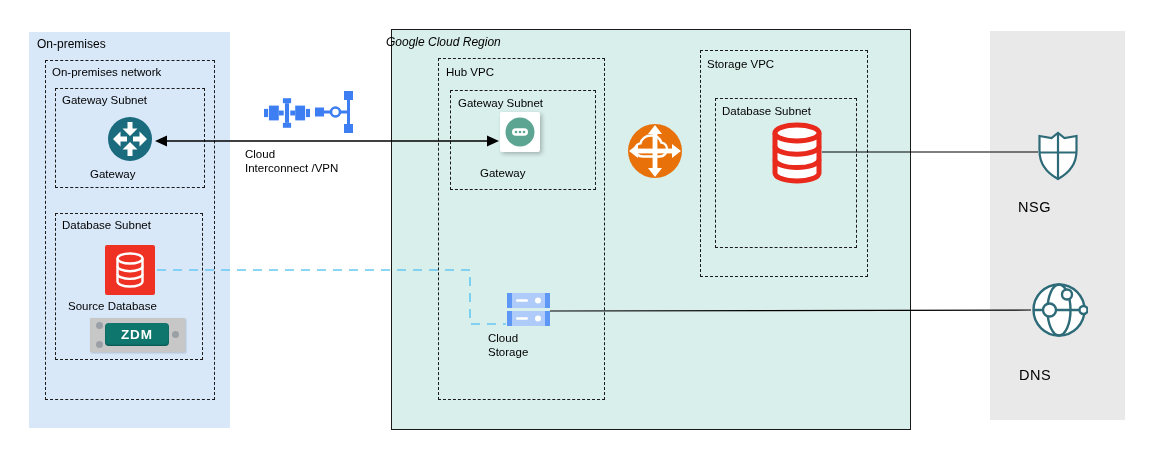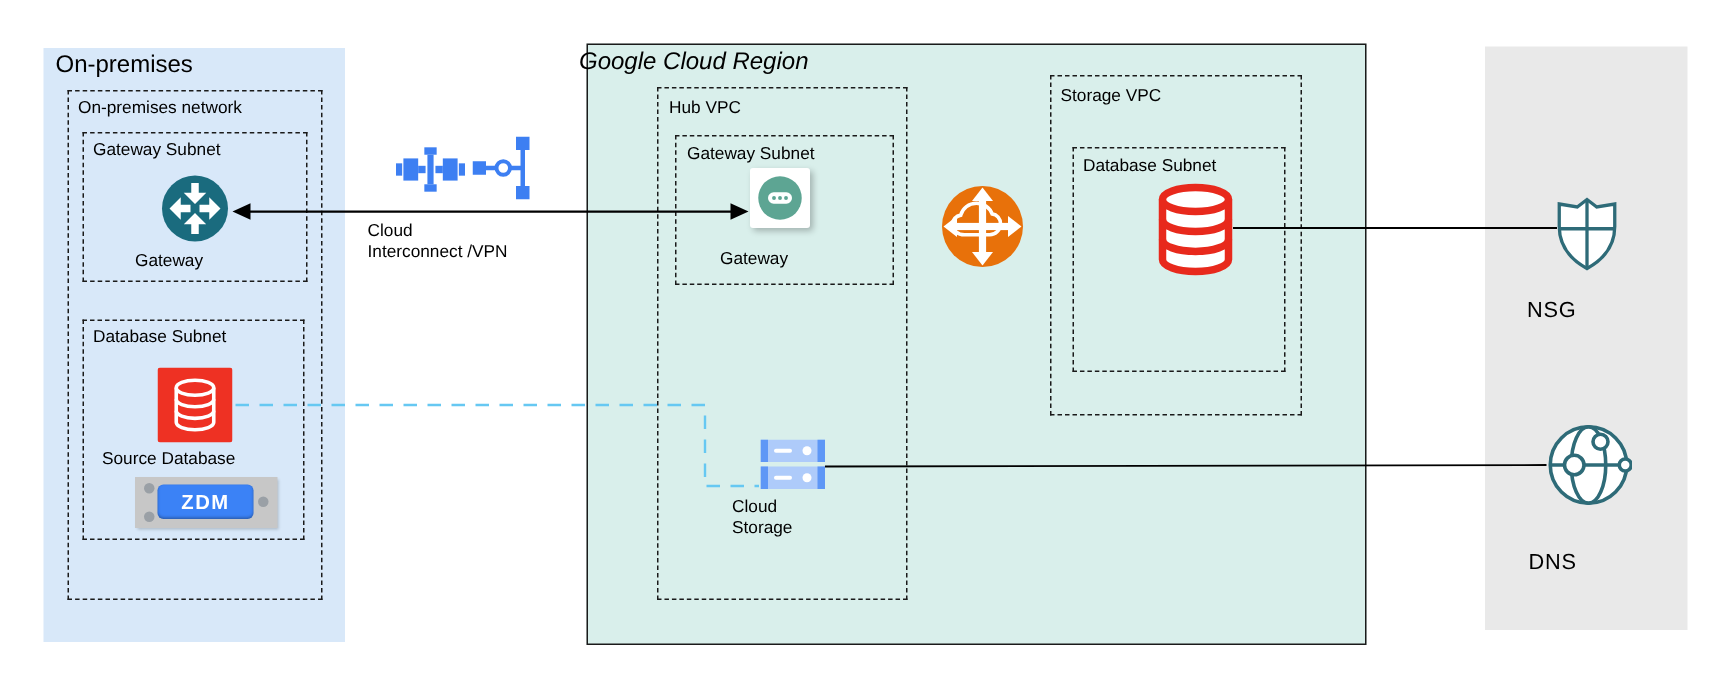--- a/index.html
+++ b/index.html
@@ -4,33 +4,33 @@
 <style>
   html,body{margin:0;padding:0;background:#fff;}
   #canvas{position:relative;width:1150px;height:461px;background:#ffffff;
           font-family:"Liberation Sans", sans-serif;color:#000;overflow:hidden;}
   .box{position:absolute;box-sizing:border-box;}
   .fill-onprem{background:#d8e8f9;}
   .fill-region{background:#d9efeb;border:1.5px solid #1a1a1a;}
   .fill-ext{background:#e9e9e9;}
   .dashed{border:1px dashed #1a1a1a;background:transparent;}
   .lbl{position:absolute;font-size:11.5px;line-height:14px;white-space:nowrap;}
-  .lbl.title{font-size:16px;}
+  .lbl.title{font-size:12px;}
   .lbl.italic{font-style:italic;}
   .lbl.center{text-align:left;white-space:normal;}
   .lbl.big{font-size:14.5px;letter-spacing:.5px;}
   svg{display:block;}
   #connectors{position:absolute;left:0;top:0;z-index:5;pointer-events:none;}
   .icon{position:absolute;z-index:6;}
   .txt{position:absolute;z-index:7;}
   .card{position:absolute;z-index:6;background:#fff;border-radius:2px;
         box-shadow:2px 2px 4px rgba(0,0,0,.25);display:flex;align-items:center;justify-content:center;}
   .zdm{position:absolute;z-index:6;background:#c7c7c7;box-shadow:1px 1px 2px rgba(0,0,0,.2);}
   .zdm .dot{position:absolute;width:7px;height:7px;border-radius:50%;background:#9aa0a6;}
-  .zdm .badge{position:absolute;left:15px;top:5px;width:64px;height:23px;background:#3b82f6;
+  .zdm .badge{position:absolute;left:15px;top:5px;width:64px;height:23px;background:#0f766e;
         border-radius:4px;color:#fff;font-weight:bold;font-size:13.5px;letter-spacing:1px;
         display:flex;align-items:center;justify-content:center;box-shadow:inset 0 -1px 2px rgba(0,0,0,.3);}
 </style>
 </head>
 <body>
 
 <div id="canvas">
 
   <div class="box fill-onprem" style="left:29px;top:32px;width:201px;height:396px;"></div>
   <div class="box fill-region" style="left:391px;top:29px;width:520px;height:401px;"></div>

